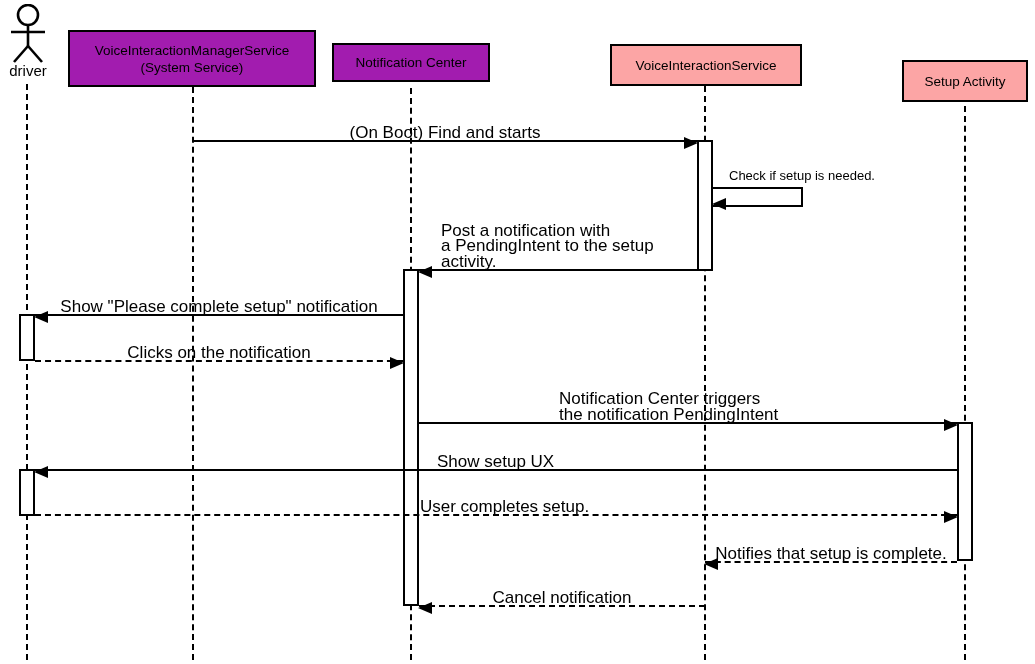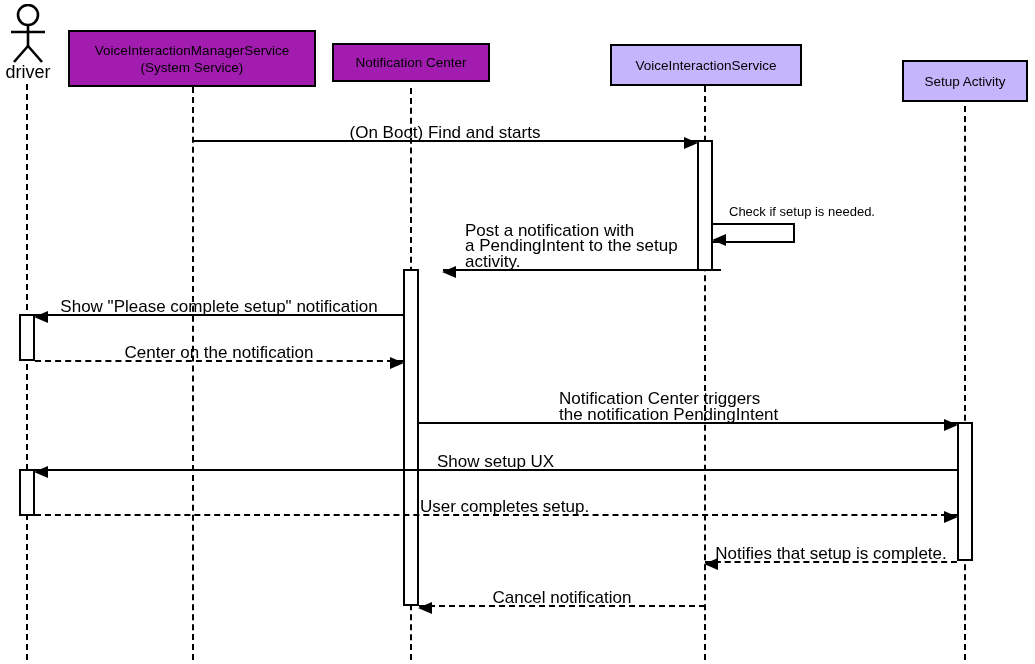--- a/index.html
+++ b/index.html
@@ -10,25 +10,25 @@
   
   .lifeline { position:absolute; width:0; border-left:2px dashed #000; z-index:1; }
   
   .pbox {
     position:absolute; box-sizing:border-box; border:2px solid #000;
     display:flex; align-items:center; justify-content:center;
     text-align:center; font-size:13.5px; line-height:17px;
     white-space:pre-line; z-index:4;
   }
   .cyan { background:#a21caf; }
-  .green { background:#c4b5fd;align-items:center; }
+  .green { background:#fca5a5;align-items:center; }
   
   .actor { position:absolute; left:2px; top:4px; width:52px; height:80px; z-index:4; }
   .actor svg { display:block; margin:0 auto; }
-  .actor-label { text-align:center; font-size:18px; margin-top:-2px; }
+  .actor-label { text-align:center; font-size:15px; margin-top:-2px; }
   
   .activation {
     position:absolute; box-sizing:border-box; width:16px;
     background:#fff; border:2px solid #000; z-index:2;
   }
   
   .msg { position:absolute; height:0; z-index:3; }
   .solid  { border-top:2px solid #000; }
   .dashed { border-top:2px dashed #000; }
   .ah-r { position:absolute; right:-1px; top:-5px; width:0; height:0;
@@ -89,38 +89,38 @@
   <div class="activation" style="left:403px; top:269px; height:337px;"></div>
   <div class="activation" style="left:19px;  top:314px; height:47px;"></div>
   <div class="activation" style="left:19px;  top:469px; height:47px;"></div>
   <div class="activation" style="left:957px; top:422px; height:139px;"></div>
 
   <div class="msg solid" style="left:193px; top:140px; width:504px;">
     <div class="msg-label">(On Boot) Find and starts</div>
     <div class="ah-r"></div>
   </div>
 
-  <div class="self-msg" style="left:713px; top:187px; width:82px; height:20px;margin-top:36px;">
+  <div class="self-msg" style="left:713px; top:187px; width:90px; height:20px;">
     <div class="self-label">Check if setup is needed.</div>
     <div class="ah-l"></div>
   </div>
 
-  <div class="msg solid" style="left:443px; top:269px; width:278px;">
+  <div class="msg solid" style="left:419px; top:269px; width:278px;">
     <div class="msg-label label-left" style="left:22px;">Post a notification with
 a PendingIntent to the setup activity.</div>
     <div class="ah-l"></div>
   </div>
 
   <div class="msg solid" style="left:35px; top:314px; width:368px;">
     <div class="msg-label nowrap">Show "Please complete setup" notification</div>
     <div class="ah-l"></div>
   </div>
 
   <div class="msg dashed" style="left:35px; top:360px; width:368px;">
-    <div class="msg-label nowrap">Center on the notification</div>
+    <div class="msg-label nowrap">Clicks on the notification</div>
     <div class="ah-r"></div>
   </div>
 
   <div class="msg solid" style="left:419px; top:422px; width:538px;">
     <div class="msg-label label-left" style="left:140px;">Notification Center triggers
 the notification PendingIntent</div>
     <div class="ah-r"></div>
   </div>
 
   <div class="msg solid" style="left:35px; top:469px; width:922px;">

